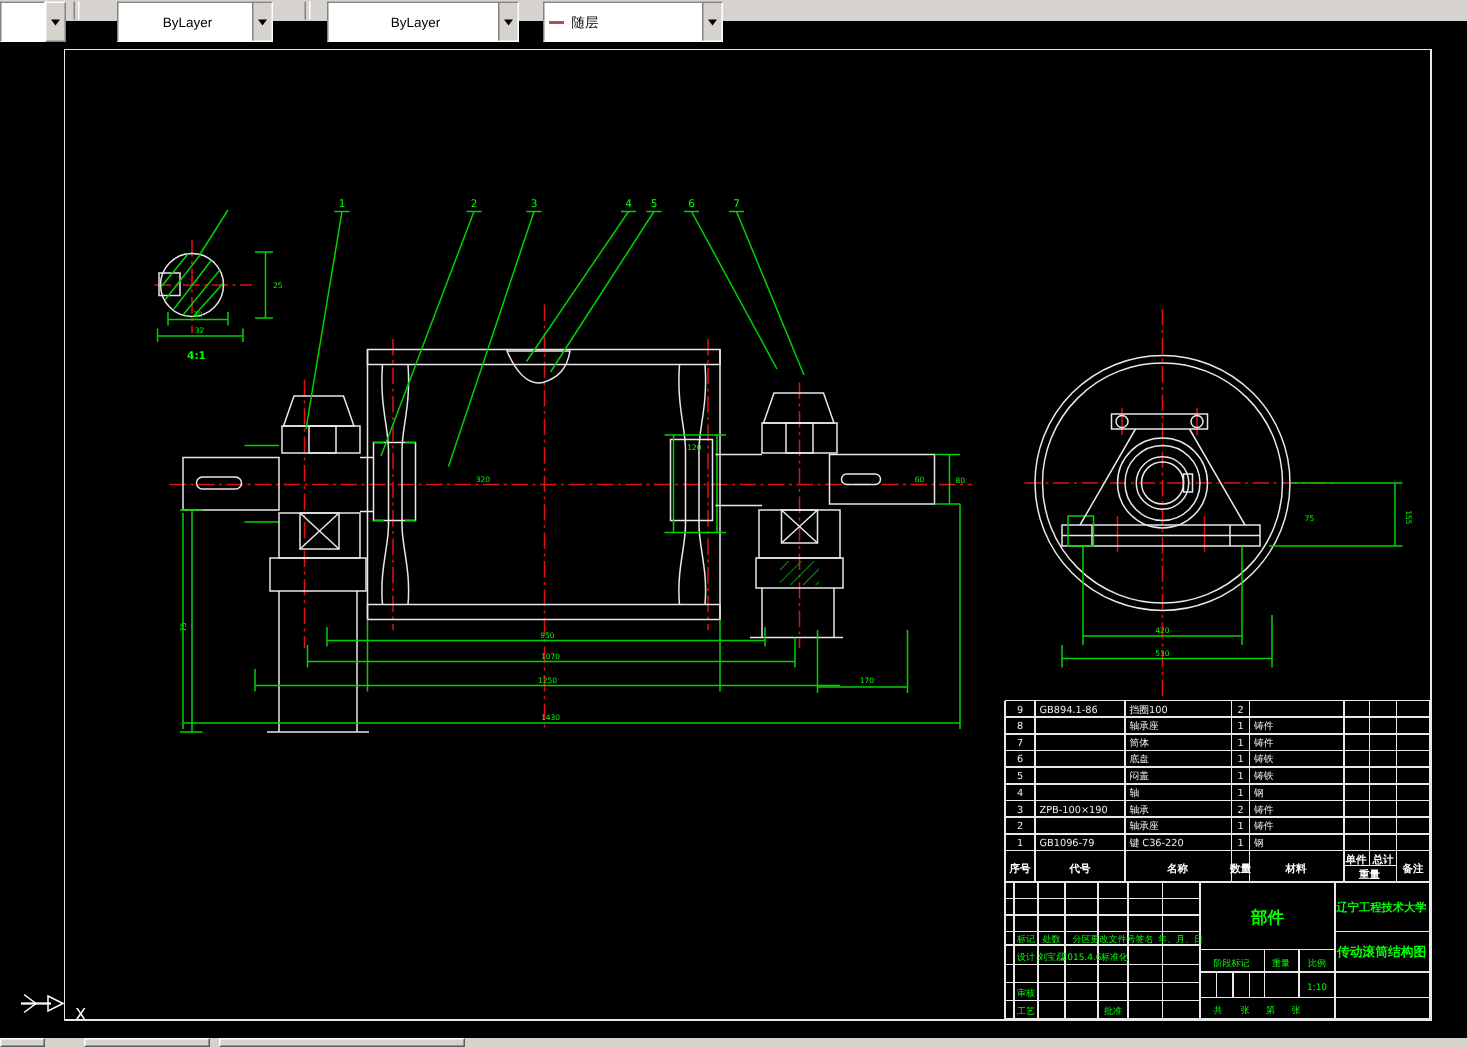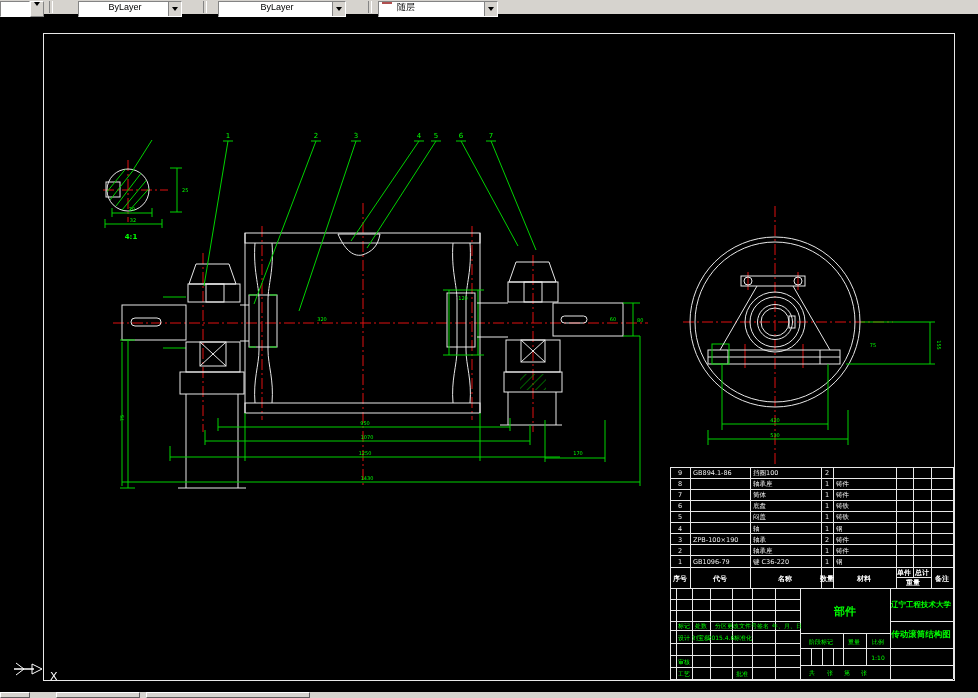--- a/index.html
+++ b/index.html
@@ -1,19 +1,19 @@
 <!DOCTYPE html>
 <html><head>
 <meta charset="utf-8">
 <style>
   html,body{margin:0;padding:0;background:#1a1a1a}
   #screen{position:relative;width:978px;height:698px;overflow:hidden;background:#000;font-family:"Liberation Sans",sans-serif}
   
   .toolbar{position:absolute;top:0;left:0;width:978px;height:14px;background:#d6d3ce;z-index:5}
-  .combo{position:absolute;top:1px;height:16px;background:#fff;border:1px solid;border-color:#848484 #fff #fff #848484;box-sizing:border-box;display:flex;font-size:9px;color:#000}
+  .combo{position:absolute;top:1px;height:27px;background:#fff;border:1px solid;border-color:#848484 #fff #fff #848484;box-sizing:border-box;display:flex;align-items:center;font-size:9px;color:#000}
   .combo-text{flex:1;padding-left:3px;white-space:nowrap;overflow:hidden;line-height:10px;font-family:"Liberation Sans",sans-serif}
   .combo-btn{width:12px;align-self:stretch;background:#d6d3ce;border-left:1px solid #848484;display:flex;align-items:center;justify-content:center}
   .tri{width:0;height:0;border-left:3px solid transparent;border-right:3px solid transparent;border-top:4px solid #000}
   .sep{position:absolute;top:1px;height:12px;width:2px;border-left:1px solid #848484;border-right:1px solid #fff}
   .lt-preview{display:inline-block;width:10px;height:2px;background:#b05050;margin:0 2px 0 3px}
   
   .statusstrip{position:absolute;bottom:0;left:0;width:978px;height:6px;background:#d6d3ce;z-index:5}
   .seg{position:absolute;top:0;height:6px;background:#d6d3ce;border:1px solid;border-color:#fff #5c5c5c #5c5c5c #fff;box-sizing:border-box}
   
   svg{position:absolute;top:0;left:0}
@@ -50,21 +50,21 @@
         </span>
     </div>
     <div class="sep" style="left:203px"></div>
     <div class="combo" style="left:218px;width:128px">
       <span class="combo-text" style="text-align:center">ByLayer</span>
       <span class="combo-btn">
           <span class="tri"></span>
         </span>
     </div>
     <div class="sep" style="left:368px"></div>
-    <div class="combo" style="left:378px;width:120px">
+    <div class="combo" style="left:362px;width:120px">
       <span class="lt-preview"></span>
       <span class="combo-text">随层</span>
       <span class="combo-btn">
           <span class="tri"></span>
         </span>
     </div>
   </div>
 
   <svg width="978" height="698" viewBox="0 0 978 698">
     <defs>

